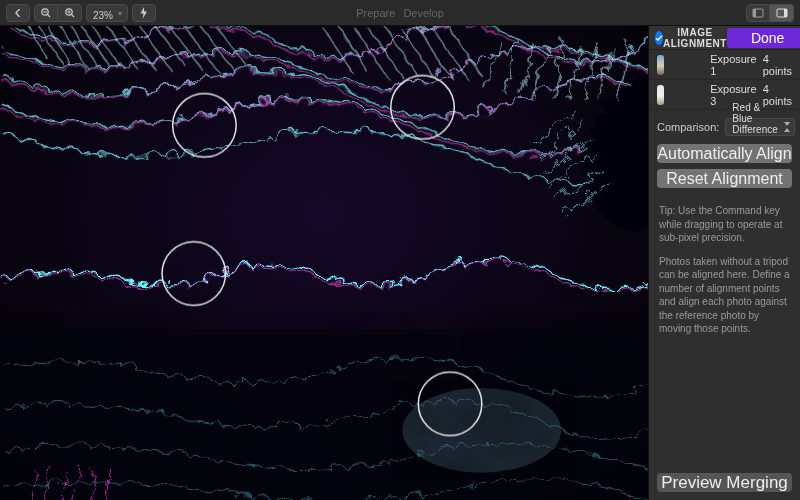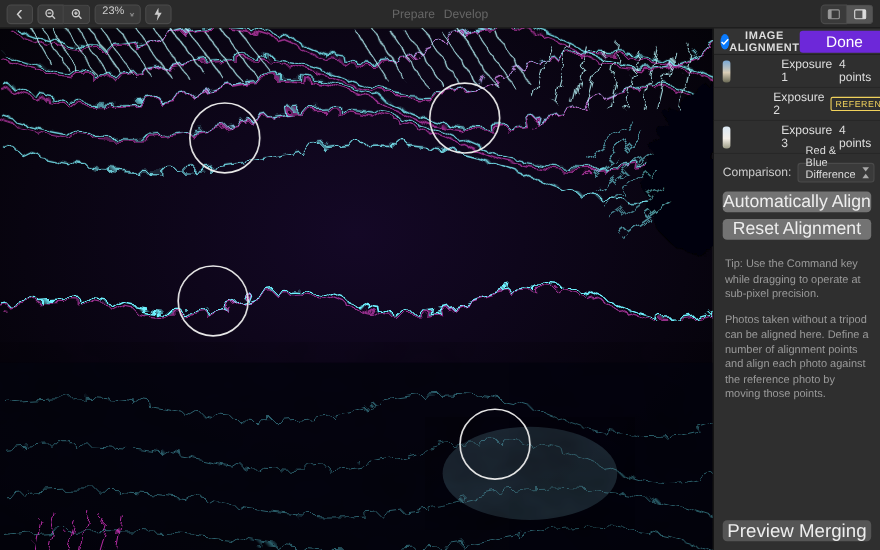--- a/index.html
+++ b/index.html
@@ -5,21 +5,21 @@
 * { margin: 0; padding: 0; box-sizing: border-box; font-family: -apple-system, "Helvetica Neue", Arial, sans-serif; }
 html, body { width: 800px; height: 500px; background: #1e1e1e; color: #ccc; overflow: hidden; }
 
 .titlebar { height: 26px; background: #2a2a2a; display: flex; align-items: center; padding: 0 6px; border-bottom: 1px solid #111; }
 .titlebar .group-left { display: flex; gap: 0; }
 .titlebar .group-left .tb-btn:first-child { border-top-left-radius: 4px; border-bottom-left-radius: 4px; }
 .titlebar .group-left .tb-btn:last-child { border-top-right-radius: 4px; border-bottom-right-radius: 4px; }
 .tb-btn { height: 18px; min-width: 24px; background: #3a3a3a; border: 1px solid #4a4a4a; display: inline-flex; align-items: center; justify-content: center; font-size: 11px; color: #ccc; }
 .tb-btn + .tb-btn { border-left: none; }
 .tb-btn.lone { border-radius: 4px; margin-left: 4px; }
-.zoom-sel { height: 18px; background: #3a3a3a; border: 1px solid #4a4a4a; border-radius: 4px; font-size: 10px; display: inline-flex; align-items: flex-start; padding: 0 14px 0 6px; position: relative; margin-left: 4px; }
+.zoom-sel { height: 18px; background: #3a3a3a; border: 1px solid #4a4a4a; border-radius: 4px; font-size: 10px; display: inline-flex; align-items: flex-end; padding: 0 14px 0 6px; position: relative; margin-left: 4px; }
 .zoom-sel::after { content: ""; position: absolute; right: 4px; top: 4px; width: 6px; height: 8px; background: linear-gradient(#ccc,#ccc) center/4px 1px no-repeat, linear-gradient(#ccc,#ccc) center/1px 4px no-repeat; transform: rotate(45deg); opacity: .5; }
 .center-tabs { position: absolute; left: 50%; transform: translateX(-50%); display: flex; gap: 8px; }
 .center-tabs span { font-size: 11px; color: #666; }
 .right-tb { margin-left: auto; display: flex; gap: 4px; }
 .seg { display: inline-flex; }
 .seg .tb-btn:first-child { border-radius: 4px 0 0 4px; }
 .seg .tb-btn:last-child { border-radius: 0 4px 4px 0; border-left: none; }
 .seg .tb-btn.active { background: #555; }
 
 .workspace { display: flex; height: 474px; }
@@ -206,25 +206,20 @@
       <button class="done-btn">Done</button>
     </div>
 
     <div id="exposures">
         <div class="exp-row">
           <div class="thumb"></div>
           <div class="exp-label">Exposure 1</div>
           <div class="exp-meta">4 points</div>
         </div>
         <div class="exp-row">
-          <div class="thumb t2"></div>
-          <div class="exp-label">Exposure 2</div>
-          <span class="ref-badge">REFERENCE</span>
-        </div>
-        <div class="exp-row">
           <div class="thumb t3"></div>
           <div class="exp-label">Exposure 3</div>
           <div class="exp-meta">4 points</div>
         </div>
       </div>
 
     <div class="row-compare">
       <span>Comparison:</span>
       <div class="sel">
         <span>Red &amp; Blue Difference</span>

